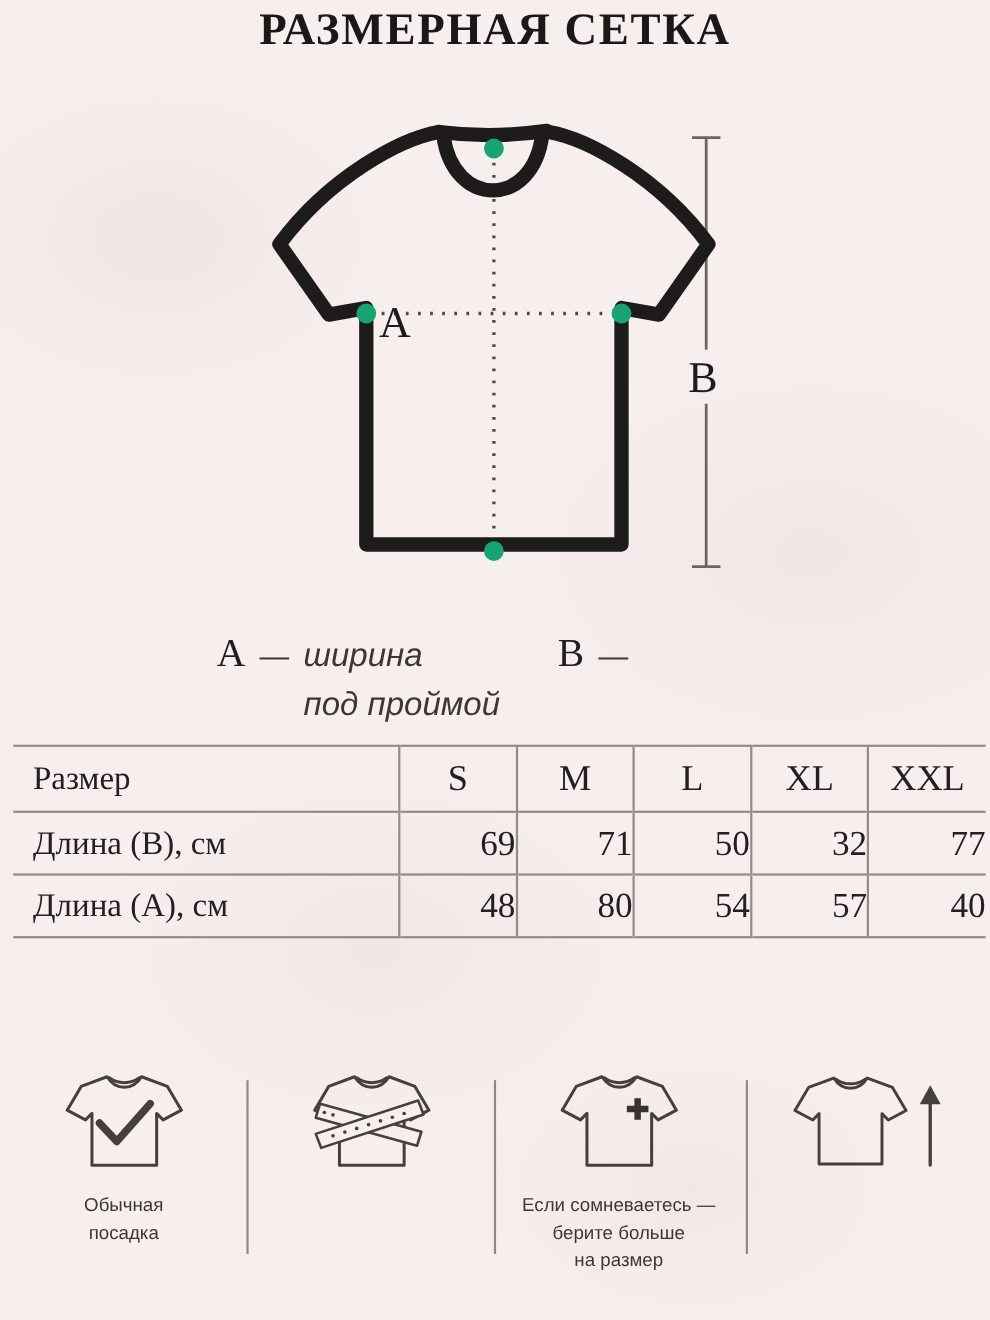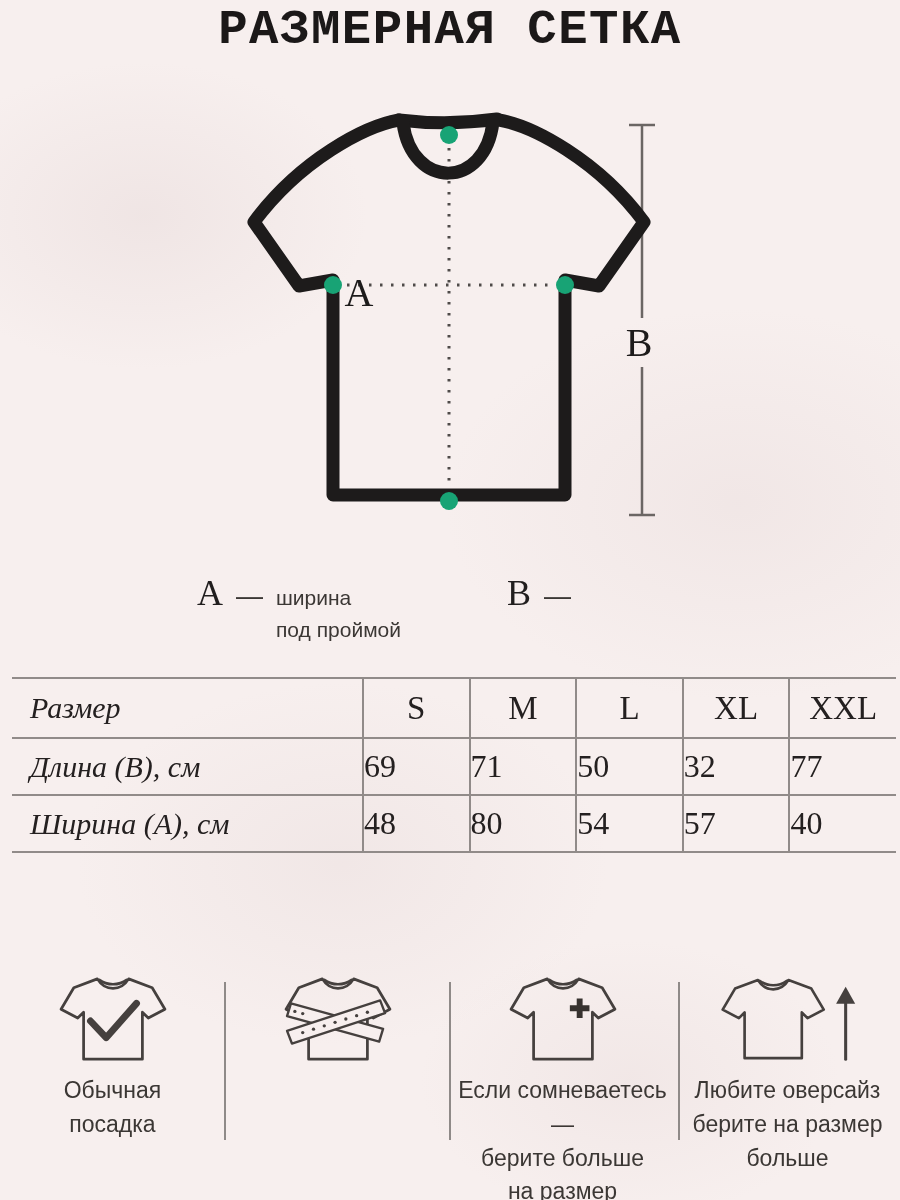--- a/index.html
+++ b/index.html
@@ -8,54 +8,54 @@
     background:
       radial-gradient(ellipse 320px 220px at 16% 18%, rgba(220,203,203,.28), transparent 70%),
       radial-gradient(ellipse 420px 280px at 82% 42%, rgba(221,204,204,.24), transparent 70%),
       radial-gradient(ellipse 380px 260px at 38% 72%, rgba(219,202,202,.22), transparent 70%),
       radial-gradient(ellipse 300px 200px at 70% 90%, rgba(221,204,204,.22), transparent 70%),
       #f7efee;
     font-family:"Liberation Sans", sans-serif;
   }
   .title {
     position:absolute; top:2px; left:0; width:100%; margin:0;
-    text-align:center; font-family:Liberation Mono, monospace;
-    font-weight:700; font-size:49px; letter-spacing:1.5px; color:#1b1818;
+    text-align:center; font-family:Liberation Serif, serif;
+    font-weight:700; font-size:41px; letter-spacing:1.5px; color:#1b1818;
   }
   .diagram { position:absolute; top:90px; left:0; }
   .shirt-line { stroke:#1d1b1b; stroke-width:13; fill:none; stroke-linejoin:round; stroke-linecap:round; }
   .dotted { stroke:#4e4a48; stroke-width:3; stroke-dasharray:2.5 8.5; fill:none; }
   .measure { stroke:#6b6664; stroke-width:2.5; fill:none; }
   .diagram-label { font-family:"Liberation Serif", serif; font-size:40px; fill:#1d1b1b; }
 
   .legend { position:absolute; display:flex; align-items:baseline; color:#3b3734; }
   .legend-a { left:197px; top:572px; }
   .legend-b { left:507px; top:572px; }
   .legend .letter { font-family:"Liberation Serif", serif; font-size:36px; color:#211e1e; margin-right:13px; }
   .legend .dash { font-size:27px; margin-right:13px; }
-  .legend .text { font-size:21px; line-height:1.5; white-space:pre-line; }
+  .legend .text { font-size:30px; line-height:1.5; white-space:pre-line;font-style:italic; }
 
   table.size {
     position:absolute; top:677px; left:12px; width:884px;
     border-collapse:collapse; table-layout:fixed;
     font-family:"Liberation Serif", serif; color:#242020;
     border-top:2px solid #918b89; border-bottom:2px solid #918b89;
   }
   table.size th, table.size td { border-top:2px solid #918b89; font-weight:400; padding:0; }
   table.size th + th, table.size td + td { border-left:2px solid #918b89; }
   table.size thead th { height:58px; font-size:33px; text-align:center; }
-  table.size tbody td { height:55px; font-size:32px; text-align:left; }
-  table.size .c0 { width:332px; text-align:left; padding-left:18px; font-size:30px;font-style:italic; }
+  table.size tbody td { height:55px; font-size:32px; text-align:right; }
+  table.size .c0 { width:332px; text-align:left; padding-left:18px; font-size:30px; }
   table.size tbody tr.tolerance td { font-size:29px; }
 
   .fits { position:absolute; top:960px; left:0; width:900px; display:grid; grid-template-columns:repeat(4,225px); }
   .fit { display:flex; flex-direction:column; align-items:center; width:225px; }
   .icon-wrap { height:106px; display:flex; align-items:center; justify-content:center; margin-top:8px; }
   .fit-icon { stroke:#45403e; stroke-width:2.8; fill:none; stroke-linejoin:round; stroke-linecap:round; }
-  .caption { font-size:23px; line-height:1.47; color:#3b3734; text-align:center; white-space:pre-line; }
+  .caption { margin-top:10px; font-size:17px; line-height:1.47; color:#3b3734; text-align:center; white-space:pre-line; }
   .vdivider { position:absolute; width:2px; height:158px; top:982px; background:#8f8a88; }
   .vd1 { left:224px; } .vd2 { left:449px; } .vd3 { left:678px; }
 </style>
 </head>
 <body>
 
 <div class="page">
 
   <h1 class="title">РАЗМЕРНАЯ СЕТКА</h1>
 
@@ -108,21 +108,21 @@
     <tbody>
       <tr>
         <td class="c0">Длина (B), см</td>
         <td>69</td>
         <td>71</td>
         <td>50</td>
         <td>32</td>
         <td>77</td>
       </tr>
       <tr>
-        <td class="c0">Ширина (A), см</td>
+        <td class="c0">Длина (A), см</td>
         <td>48</td>
         <td>80</td>
         <td>54</td>
         <td>57</td>
         <td>40</td>
       </tr>
     </tbody>
   </table>
 
   <div class="vdivider vd1"></div>
@@ -180,19 +180,16 @@
 
     <div class="fit">
       <div class="icon-wrap">
         <svg class="fit-icon" width="143" height="98" viewBox="0 0 150 100">
           <path d="M44,7 L20,16 L7,38 L24,47 L30,41 L30,89 L90,89 L90,41 L96,47 L113,38 L100,16 L76,7 C68,20 52,20 44,7 Z"></path>
           <path d="M46,8 C54,14 66,14 74,8"></path>
           <path d="M136,90 V24" stroke-width="3.2"></path>
           <polygon points="126,32 136,14 146,32" fill="#45403e" stroke="none"></polygon>
         </svg>
       </div>
-      <div class="caption">Любите оверсайз
-берите на размер
-больше</div>
     </div>
 
   </div>
 </div>
 
 </body></html>

